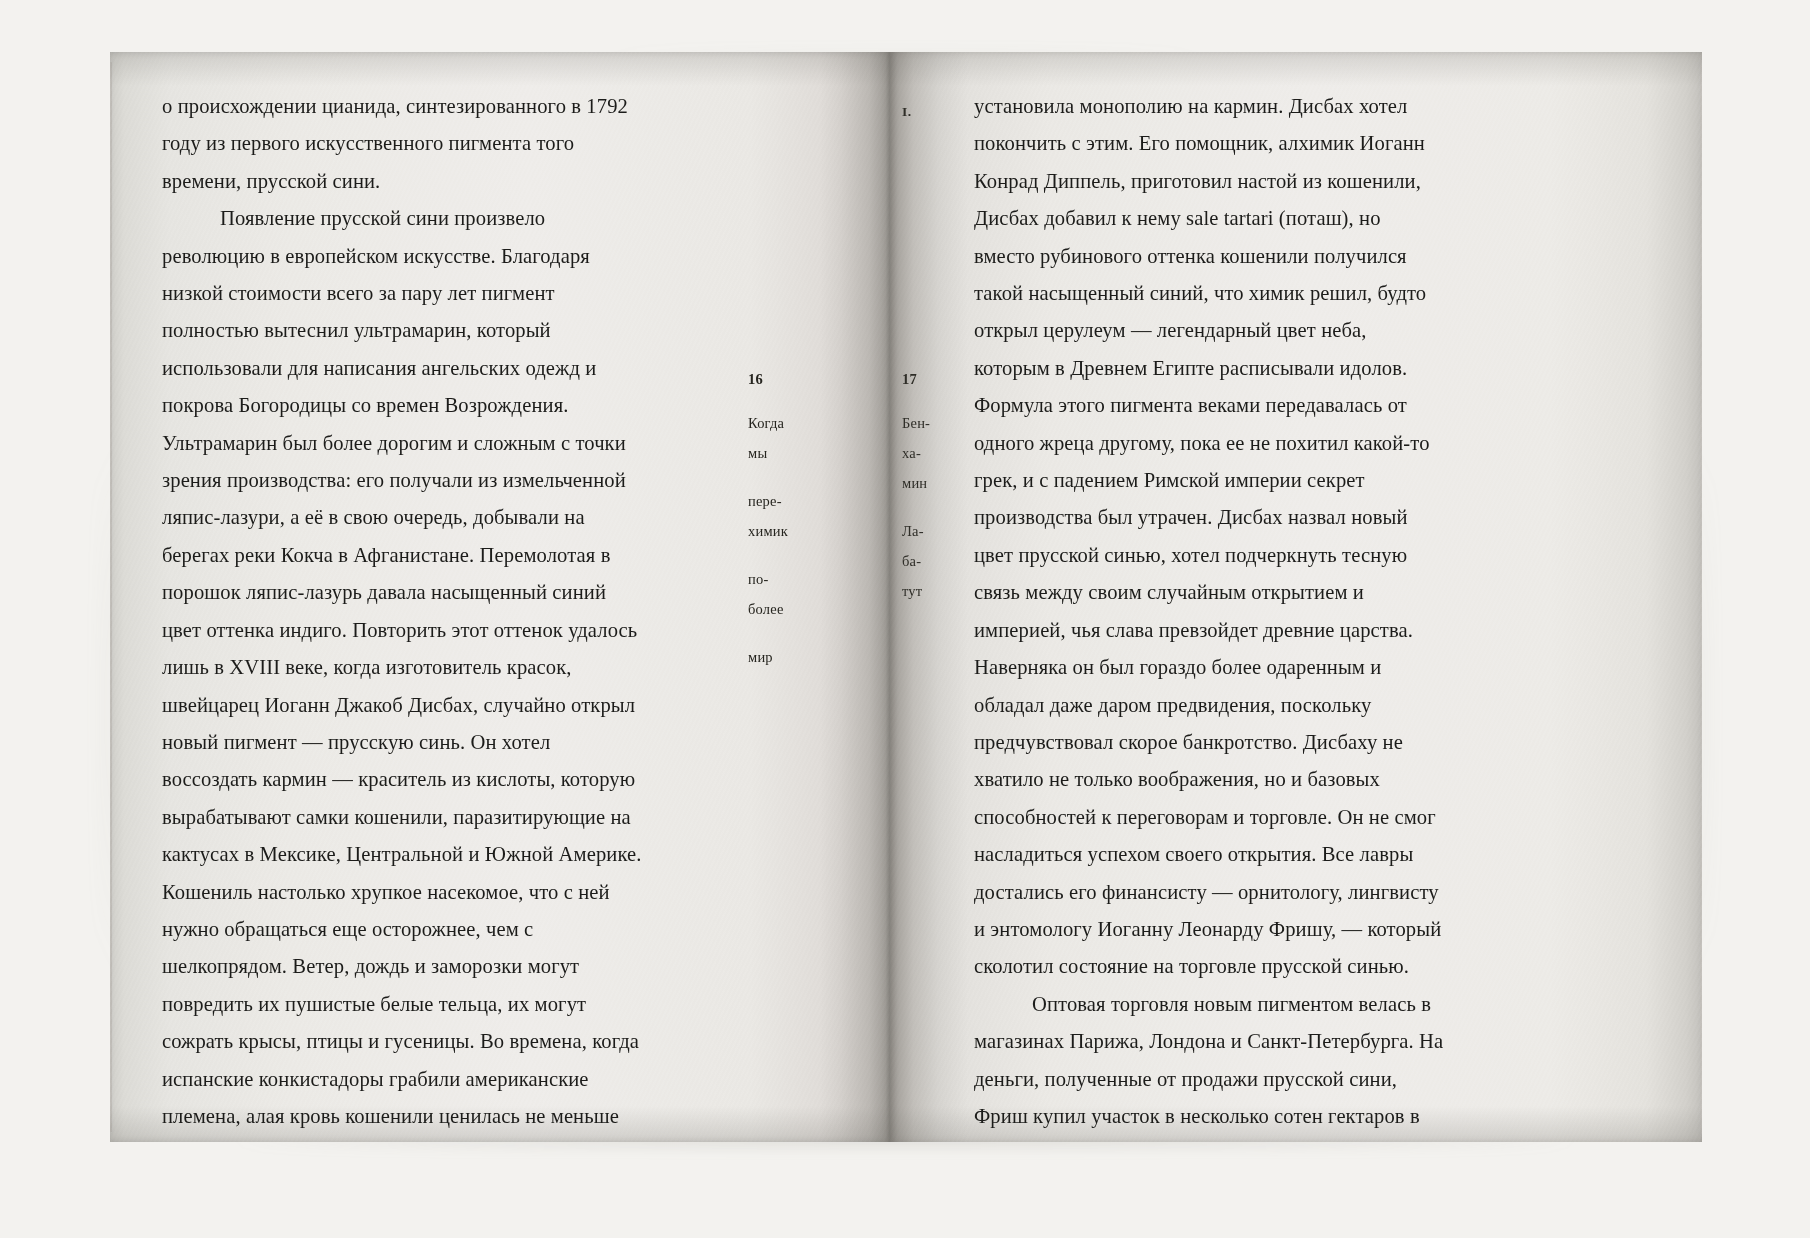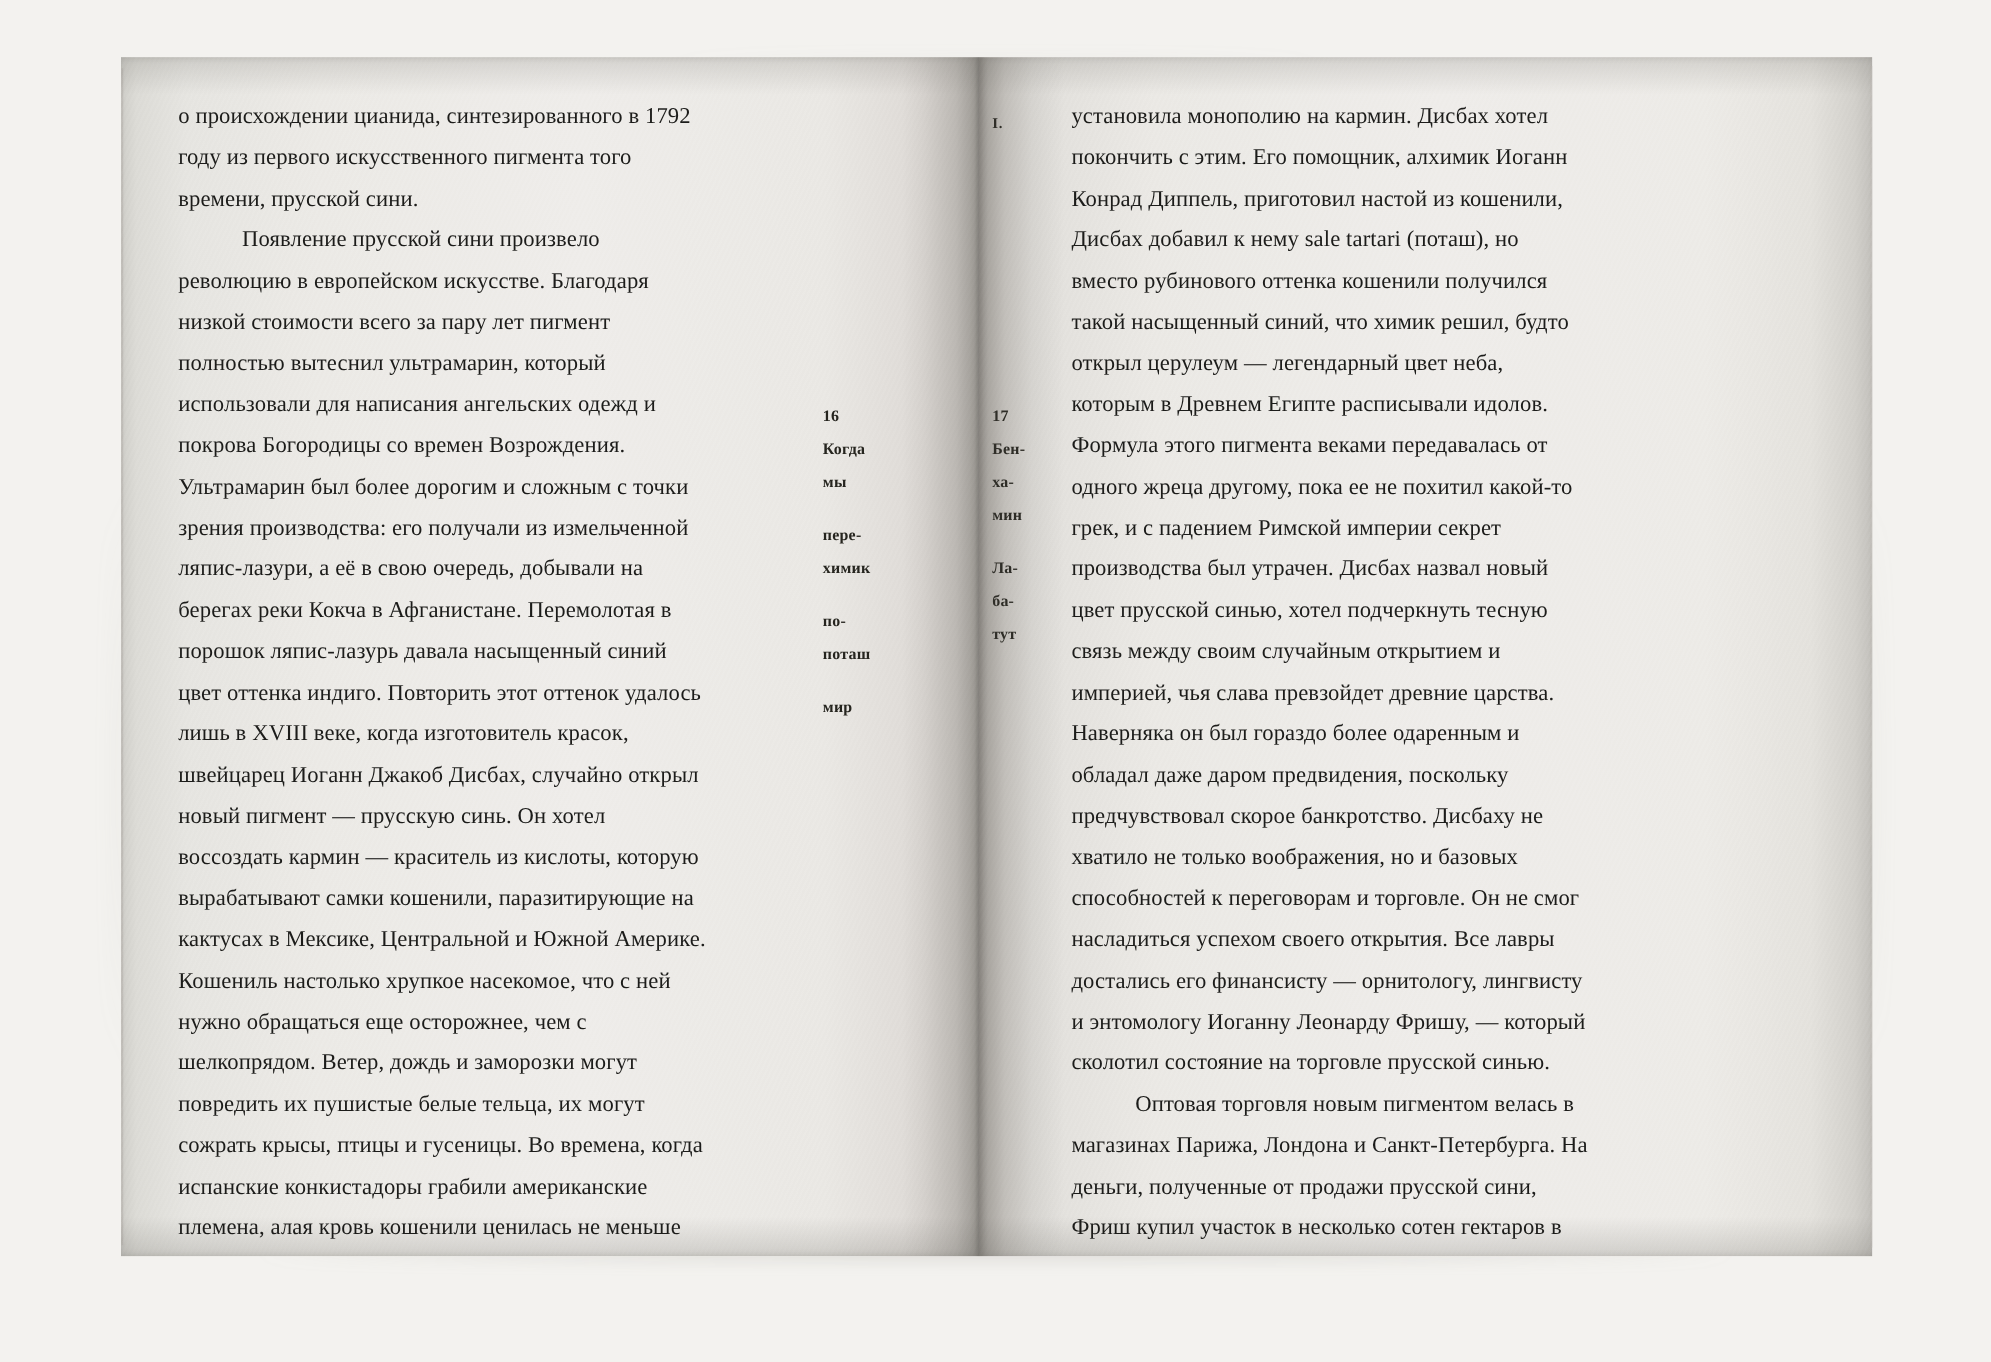--- a/index.html
+++ b/index.html
@@ -140,26 +140,26 @@
   .folio {
     position: absolute;
     font-size: 14.5px;
     line-height: 30px;
     color: #26251f;
     font-weight: 700;
     letter-spacing: 0.2px;
   }
   .folio .num {
     font-weight: 700;
-    margin-bottom: 0;
+    margin-bottom: 14px;
     display: block;
   }
   .folio .line {
     display: block;
-    font-weight: 700;
+    font-weight: 400;
   }
   .folio .gap {
     display: block;
     height: 18px;
   }
 
   .folio-left {
     left: 638px;
     top: 312px;
     width: 90px;
@@ -240,21 +240,21 @@
 
       <div class="folio folio-left">
         <span class="num">16</span>
         <span class="line">Когда</span>
         <span class="line">мы</span>
         <span class="gap"></span>
         <span class="line">пере-</span>
         <span class="line">химик</span>
         <span class="gap"></span>
         <span class="line">по-</span>
-        <span class="line">поташ</span>
+        <span class="line">более</span>
         <span class="gap"></span>
         <span class="line">мир</span>
       </div>
 
       <div class="gutter-shade-l"></div>
     </div>
 
     <div class="page page-right">
       <div class="edge-right"></div>
       <div class="paper-texture"></div>

